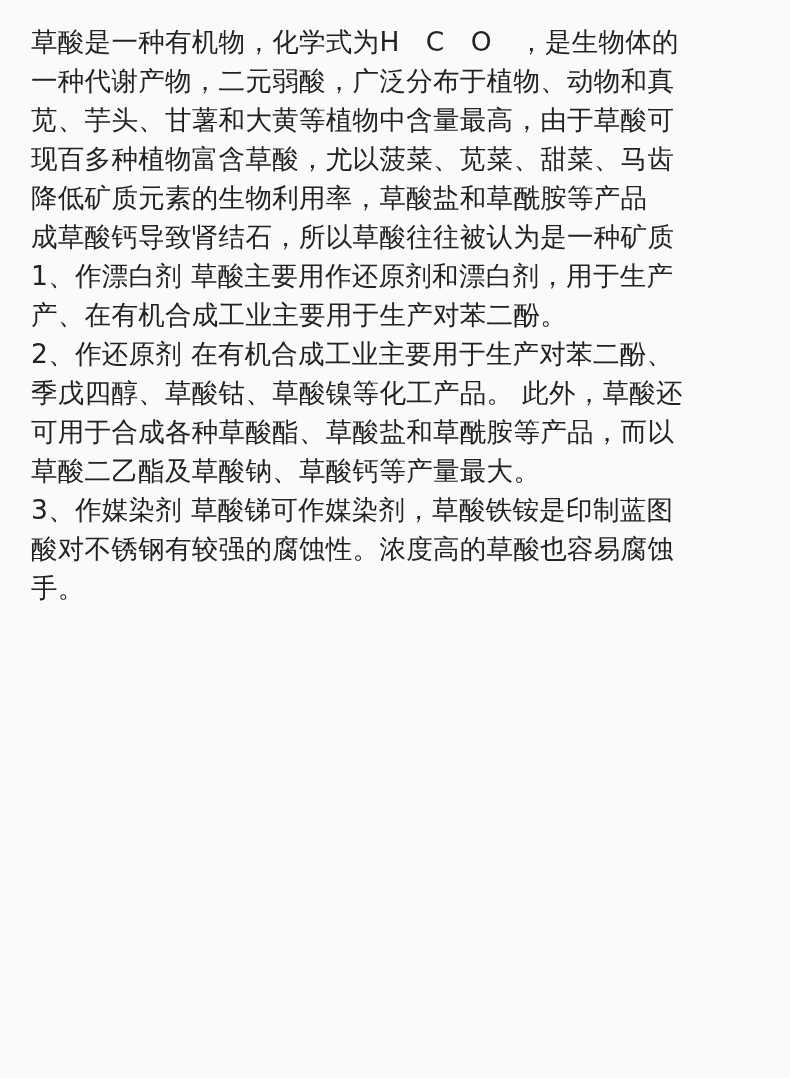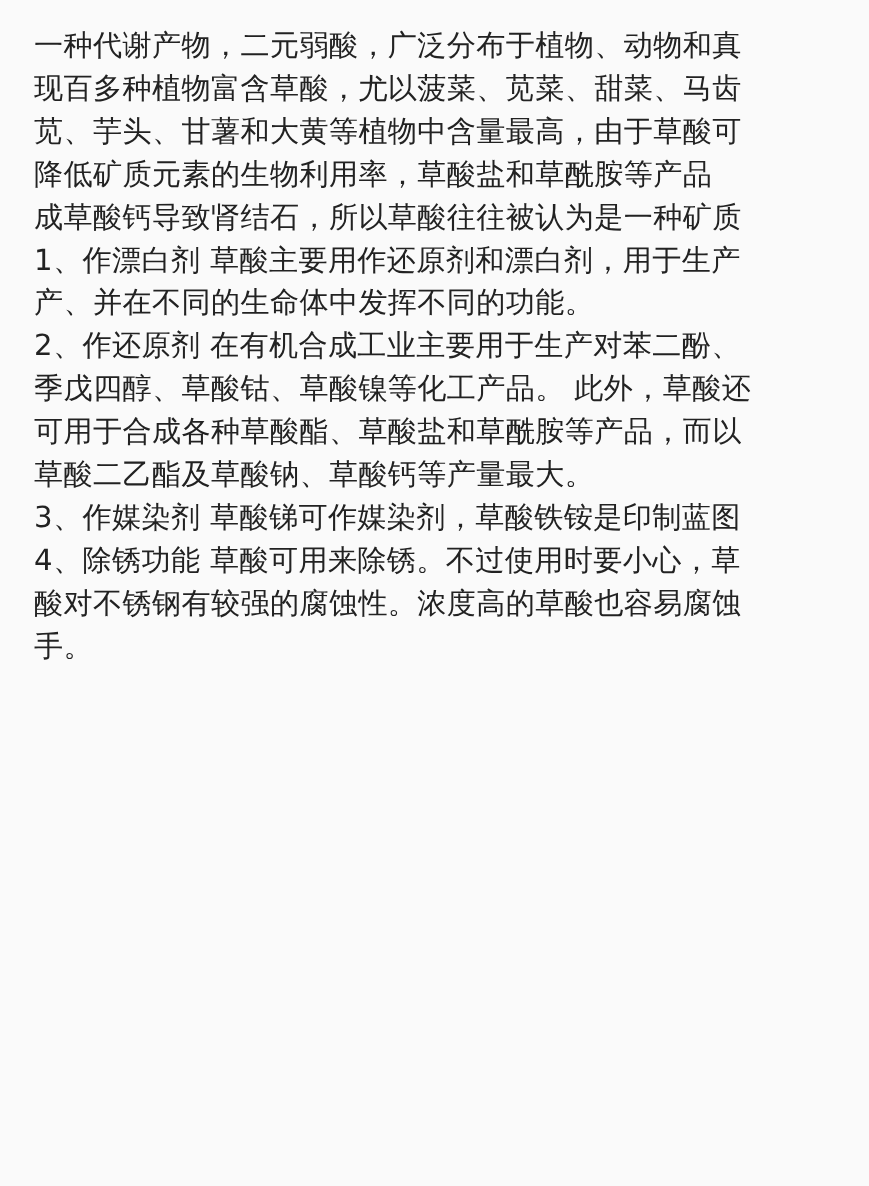--- a/index.html
+++ b/index.html
@@ -14,28 +14,28 @@
   }
   .line {
     font-size: 26.5px; line-height: 39px; height: 39px;
     white-space: pre; letter-spacing: 0.3px;
   }
 </style>
 </head>
 <body>
 
 <div class="doc">
+  <div class="line">草酸是一种有机物，化学式为H   C   O   ，是生物体的</div>
   <div class="line">一种代谢产物，二元弱酸，广泛分布于植物、动物和真</div>
+  <div class="line">苋、芋头、甘薯和大黄等植物中含量最高，由于草酸可</div>
   <div class="line">现百多种植物富含草酸，尤以菠菜、苋菜、甜菜、马齿</div>
-  <div class="line">苋、芋头、甘薯和大黄等植物中含量最高，由于草酸可</div>
   <div class="line">降低矿质元素的生物利用率，草酸盐和草酰胺等产品</div>
   <div class="line">成草酸钙导致肾结石，所以草酸往往被认为是一种矿质</div>
   <div class="line">1、作漂白剂 草酸主要用作还原剂和漂白剂，用于生产</div>
-  <div class="line">产、并在不同的生命体中发挥不同的功能。</div>
+  <div class="line">产、在有机合成工业主要用于生产对苯二酚。</div>
   <div class="line">2、作还原剂 在有机合成工业主要用于生产对苯二酚、</div>
   <div class="line">季戊四醇、草酸钴、草酸镍等化工产品。 此外，草酸还</div>
   <div class="line">可用于合成各种草酸酯、草酸盐和草酰胺等产品，而以</div>
   <div class="line">草酸二乙酯及草酸钠、草酸钙等产量最大。</div>
   <div class="line">3、作媒染剂 草酸锑可作媒染剂，草酸铁铵是印制蓝图</div>
-  <div class="line">4、除锈功能 草酸可用来除锈。不过使用时要小心，草</div>
   <div class="line">酸对不锈钢有较强的腐蚀性。浓度高的草酸也容易腐蚀</div>
   <div class="line">手。</div>
 </div>
 
 </body></html>

